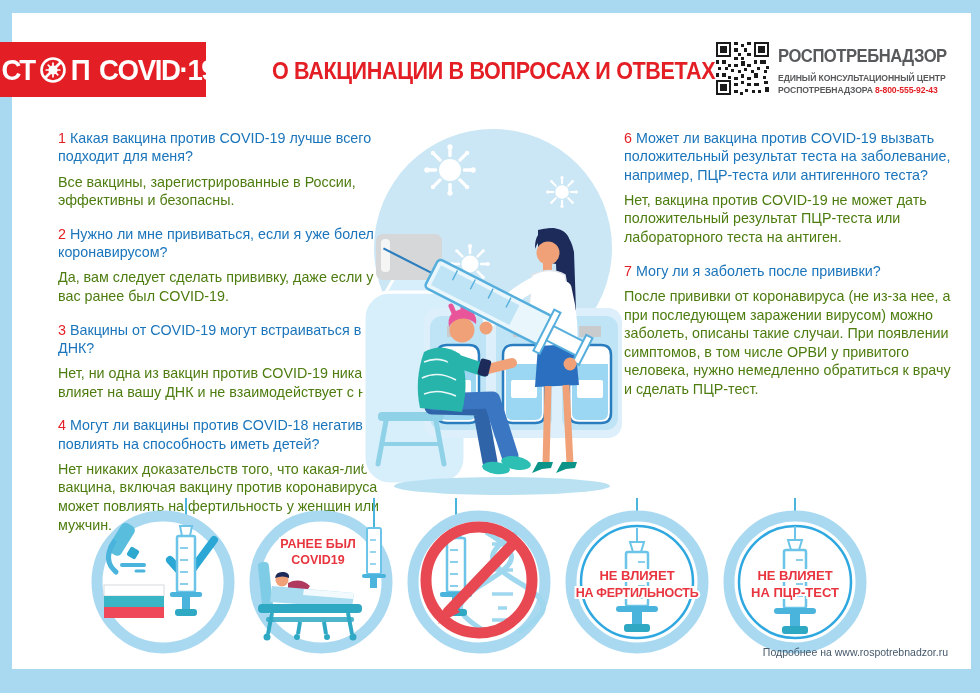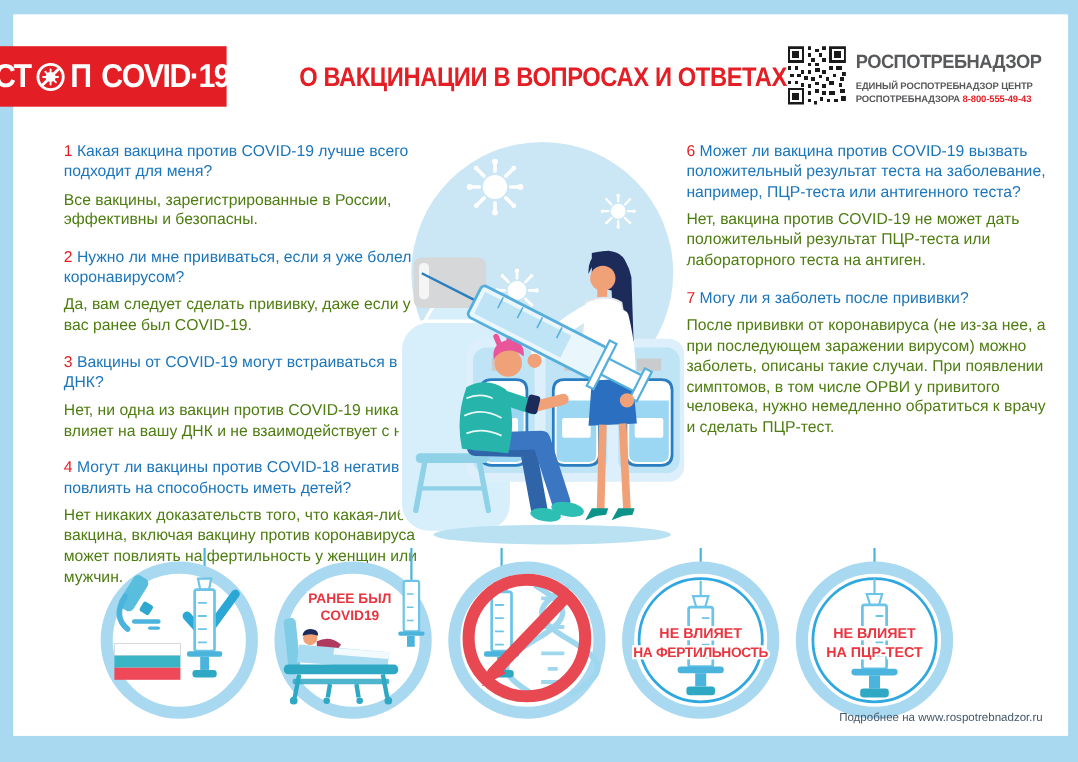--- a/index.html
+++ b/index.html
@@ -8,21 +8,21 @@
   .page { position:relative; width:980px; height:693px; background:#fff; overflow:hidden; }
 
   
   .frame-top    { position:absolute; left:0; top:0; width:980px; height:13px; background:#a9d9f1; }
   .frame-left   { position:absolute; left:0; top:0; width:12px; height:693px; background:#a9d9f1; }
   .frame-right  { position:absolute; right:0; top:0; width:9px; height:693px; background:#a9d9f1; }
   .frame-bottom { position:absolute; left:0; bottom:0; width:980px; height:24px; background:#a9d9f1; }
 
   
   .logo-banner { position:absolute; left:0; top:42px; width:206px; height:55px; background:#e31e24;
-                 display:flex; align-items:center; justify-content:center; gap:2px; z-index:5; }
+                 display:flex; align-items:center; gap:2px; z-index:5; }
   .logo-banner .t { color:#fff; font-weight:bold; font-size:30px; letter-spacing:-1.5px;
                     transform:scaleX(.92); transform-origin:center; white-space:nowrap; }
   .logo-banner svg { margin:0 1px; }
   .page-title { position:absolute; left:272px; top:57px; color:#e31e24; font-weight:bold;
                 font-size:24.5px; letter-spacing:-.4px; white-space:nowrap;
                 transform:scaleX(.88); transform-origin:left center; }
   .qr { position:absolute; left:716px; top:42px; width:53px; height:53px; }
   .agency { position:absolute; left:778px; top:46px; width:195px; }
   .agency-name { color:#58595b; font-weight:bold; font-size:17.5px; letter-spacing:-.5px;
                  transform:scaleX(.95); transform-origin:left; white-space:nowrap; }
@@ -147,23 +147,23 @@
         <rect x="33" y="44" width="3" height="3"></rect>
           <rect x="39" y="44" width="3" height="3"></rect>
           <rect x="45" y="42" width="4" height="4"></rect>
       </g>
     </svg>
   </div>
 
   <div class="agency">
     <div class="agency-name">РОСПОТРЕБНАДЗОР</div>
     <div class="agency-sub">
-      <span>ЕДИНЫЙ РОСПОТРЕБНАДЗОР ЦЕНТР</span><br>
+      <span>ЕДИНЫЙ КОНСУЛЬТАЦИОННЫЙ ЦЕНТР</span><br>
       <span>РОСПОТРЕБНАДЗОРА</span>
-      <span class="phone">8-800-555-49-43</span>
+      <span class="phone">8-800-555-92-43</span>
     </div>
   </div>
 
   <div class="col col-left">
     <p class="q"><span class="num">1</span> <span>Какая вакцина против COVID-19 лучше всего подходит для меня?</span></p>
     <p class="a">Все вакцины, зарегистрированные в России, эффективны и безопасны.</p>
     <p class="q"><span class="num">2</span> <span>Нужно ли мне прививаться, если я уже болел коронавирусом?</span></p>
     <p class="a">Да, вам следует сделать прививку, даже если у вас ранее был COVID-19.</p>
     <p class="q"><span class="num">3</span> <span>Вакцины от COVID-19 могут встраиваться в ДНК?</span></p>
     <p class="a">Нет, ни одна из вакцин против COVID-19 никак не влияет на вашу ДНК и не взаимодействует с ней.</p>

